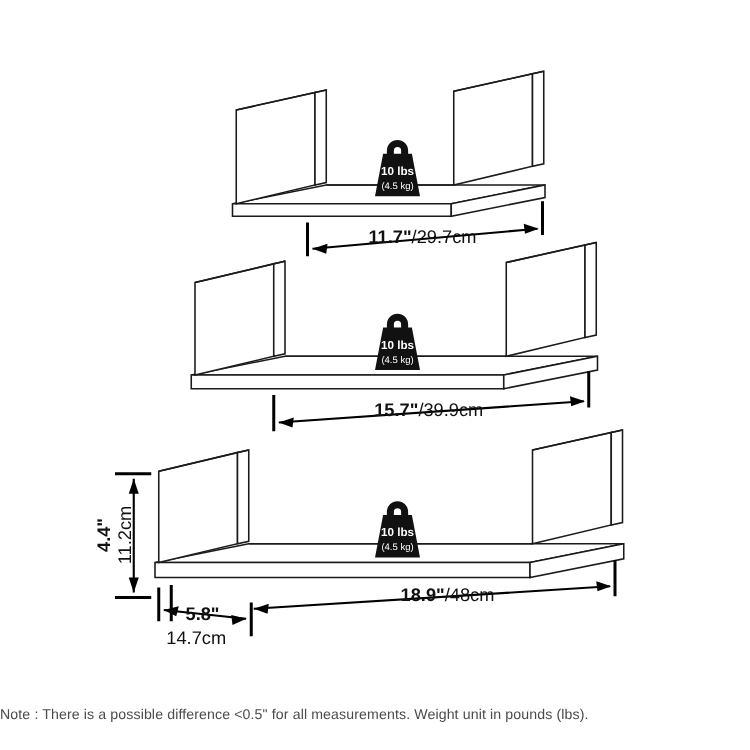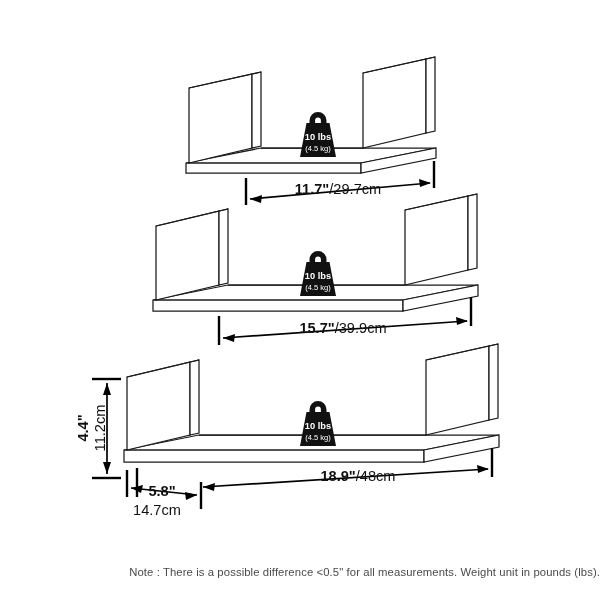--- a/index.html
+++ b/index.html
@@ -7,21 +7,21 @@
     width:600px;height:600px;
     background:#ffffff;
     font-family:"Liberation Sans", sans-serif;
     overflow:hidden;
     position:relative;
   }
   #stage{position:absolute;inset:0;width:520px;height:600px;}
   .note{
     position:absolute;
     left:0;top:566px;width:600px;
-    text-align:right;
+    text-align:left;
     font-size:11.3px;
     color:#4a4a4a;
     letter-spacing:.1px;
     font-family:"Liberation Sans", sans-serif;
   }
   svg{display:block;}
   .ln{fill:none;stroke:#1b1b1b;stroke-width:1.25;stroke-linejoin:miter;stroke-linecap:butt;}
   .face{fill:#ffffff;stroke:#1b1b1b;stroke-width:1.25;stroke-linejoin:miter;}
   .dim{fill:none;stroke:#000000;stroke-width:1.7;stroke-linecap:butt;}
   .dimtick{fill:none;stroke:#000000;stroke-width:2.4;stroke-linecap:butt;}

